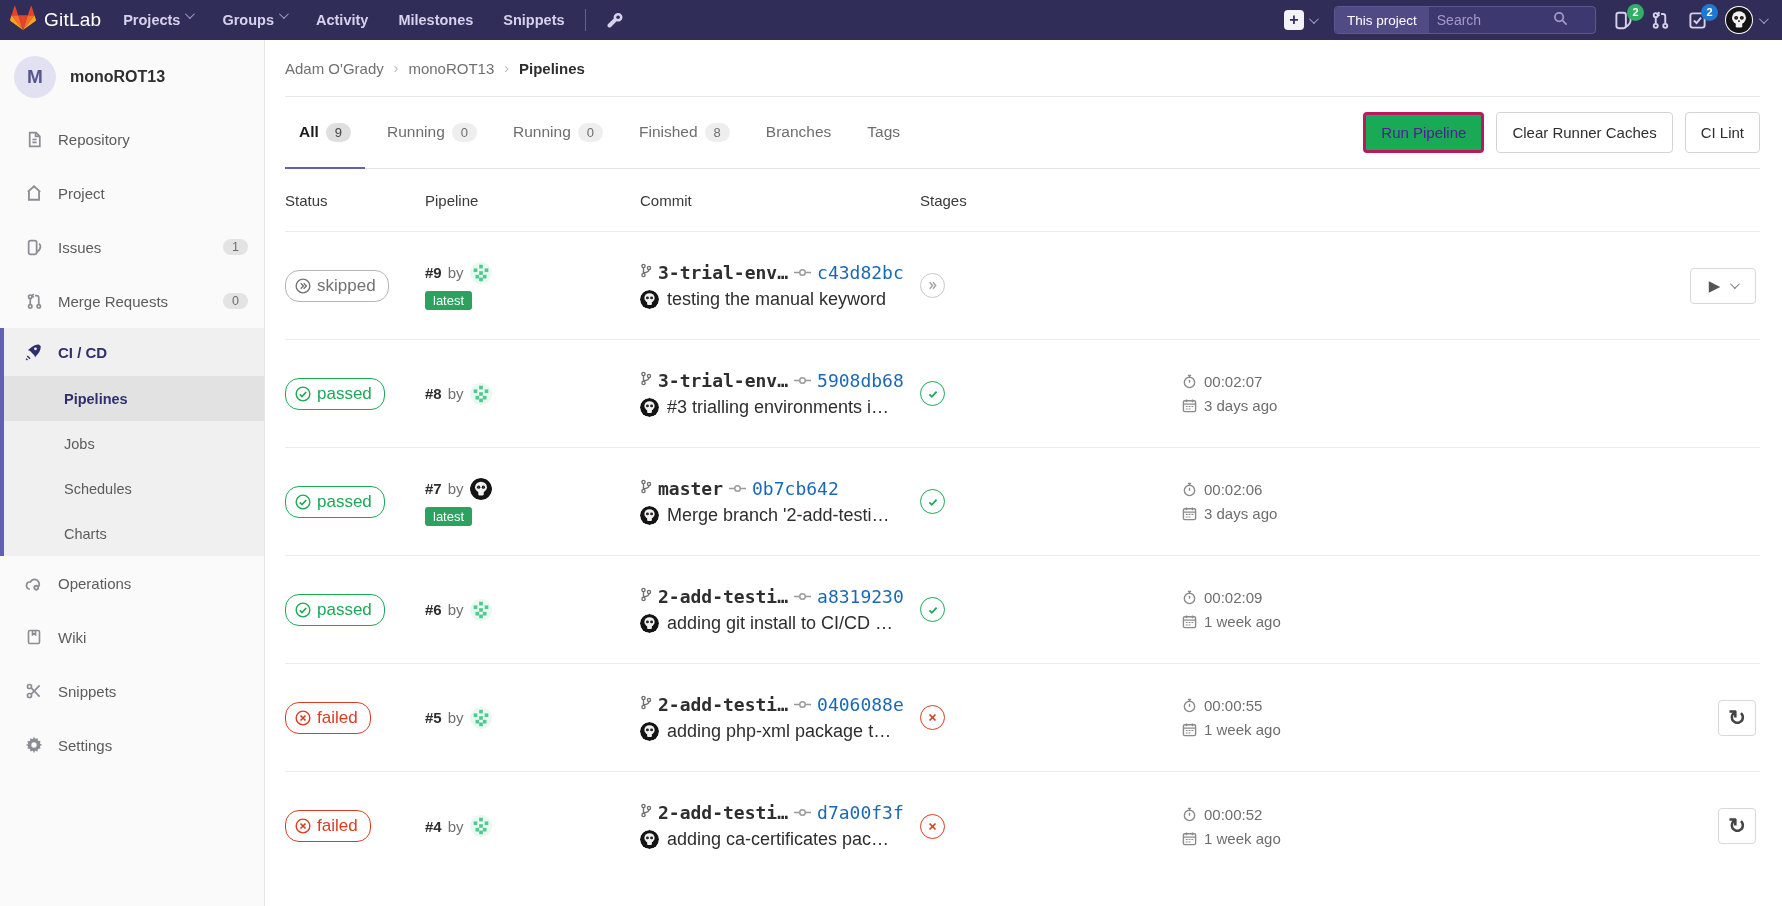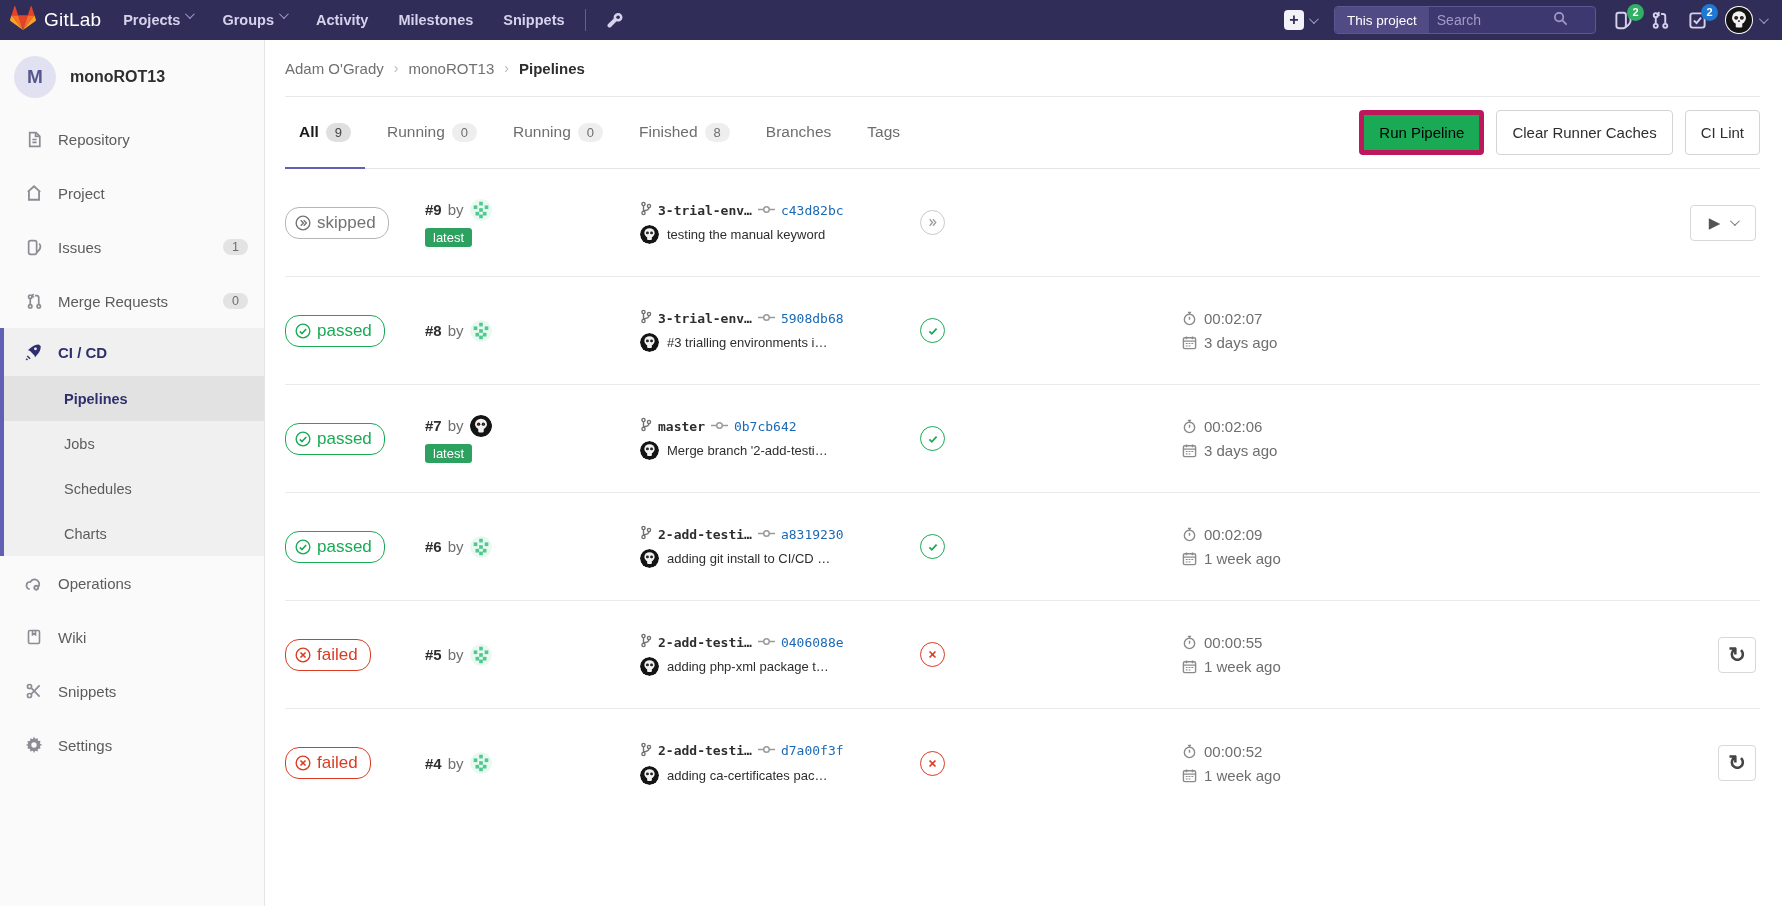--- a/index.html
+++ b/index.html
@@ -72,21 +72,21 @@
   .tabs { display:flex; align-self:stretch; align-items:stretch; gap:8px; }
   .tab { display:flex; align-items:center; gap:7px; padding:0 14px; font-size:15.5px;
     color:#6e6e6e; cursor:pointer; border-bottom:2px solid transparent; margin-bottom:-1px; }
   .tab.active { color:#1b1b1b; font-weight:bold; border-bottom-color:#6060b5; }
   .tab-badge { background:#eee; color:#6e6e6e; border-radius:11px; font-size:13px;
     padding:2px 9px; font-weight:normal; }
   .tab.active .tab-badge { background:#dfdfdf; color:#444; }
   .head-actions { margin-left:auto; display:flex; gap:12px; }
   .btn { font-size:15px; border-radius:4px; padding:9px 15px; cursor:pointer; white-space:nowrap;
     font-family:"Liberation Sans",sans-serif; }
-  .btn-green { background:#1aaa55; border:5px solid #be185d; color:#000000; }
+  .btn-green { background:#1aaa55; border:3px solid #be185d; color:#4c1d95; }
   .btn-default { background:#fff; border:1px solid #d4d4d4; color:#2e2e2e; }
 
   
   .grid-row { display:grid; grid-template-columns:140px 215px 280px 230px 320px 1fr;
     align-items:center; }
   .table-head { height:63px; border-bottom:1px solid #eaeaea; font-size:15px; color:#3a3a3a; }
   .p-row { height:108px; border-bottom:1px solid #eaeaea; }
 
   .ci-badge { display:inline-flex; align-items:center; gap:6px; border:1px solid; border-radius:14px;
     padding:5px 12px 5px 9px; font-size:17px; cursor:pointer; background:#fff; }
@@ -96,21 +96,21 @@
   .st-skipped { color:#737373; border-color:#b5b5b5; }
 
   .col-pipeline { font-size:15px; }
   .pl-top { display:flex; align-items:center; gap:6px; }
   .pl-id { color:#2e2e2e; font-weight:bold; text-decoration:none; cursor:pointer; }
   .pl-by { color:#707070; }
   .mini-avatar { width:22px; height:22px; border-radius:50%; overflow:hidden; flex-shrink:0; }
   .latest-badge { display:inline-block; margin-top:7px; background:#2da160; color:#fff;
     font-size:13px; border-radius:3px; padding:2px 8px; }
 
-  .col-commit { font-size:13px; overflow:hidden;text-align:right; }
+  .col-commit { font-size:18px; overflow:hidden;text-align:right; }
   .commit-top { display:flex; align-items:center; gap:6px; margin-bottom:6px; }
   .branch-name { font-family:"DejaVu Sans Mono",monospace; font-weight:bold; color:#2e2e2e;
     cursor:pointer; max-width:150px; white-space:nowrap; overflow:hidden; }
   .sha-link { font-family:"DejaVu Sans Mono",monospace; color:#1b69b6; text-decoration:none; cursor:pointer; }
   .commit-msg { display:flex; align-items:center; gap:8px; color:#2e2e2e; }
   .commit-msg .msg { cursor:pointer; white-space:nowrap; overflow:hidden; max-width:240px; }
   .author-avatar { width:19px; height:19px; border-radius:50%; overflow:hidden; flex-shrink:0; }
 
   .stage-ic { width:25px; height:25px; border-radius:50%; border:1.5px solid; display:flex;
     align-items:center; justify-content:center; cursor:pointer; background:#fff; }
@@ -386,20 +386,28 @@
             <span>Tags</span>
           </span>
       </div>
       <div class="head-actions">
         <button class="btn btn-green">Run Pipeline</button>
         <button class="btn btn-default">Clear Runner Caches</button>
         <button class="btn btn-default">CI Lint</button>
       </div>
     </div>
 
+    <div class="grid-row table-head">
+      <span>Status</span>
+      <span>Pipeline</span>
+      <span>Commit</span>
+      <span>Stages</span>
+      <span></span>
+        <span></span>
+    </div>
 
     <div class="grid-row p-row">
       <div>
         <span class="ci-badge st-skipped">
           <svg width="16" height="16" viewBox="0 0 14 14" fill="none" stroke="currentColor" stroke-width="1.2">
             <circle cx="7" cy="7" r="6"></circle>
               <path d="M5 4.6L7.4 7 5 9.4M7.6 4.6L10 7l-2.4 2.4"></path>
           </svg>
           <span>skipped</span>
         </span>

